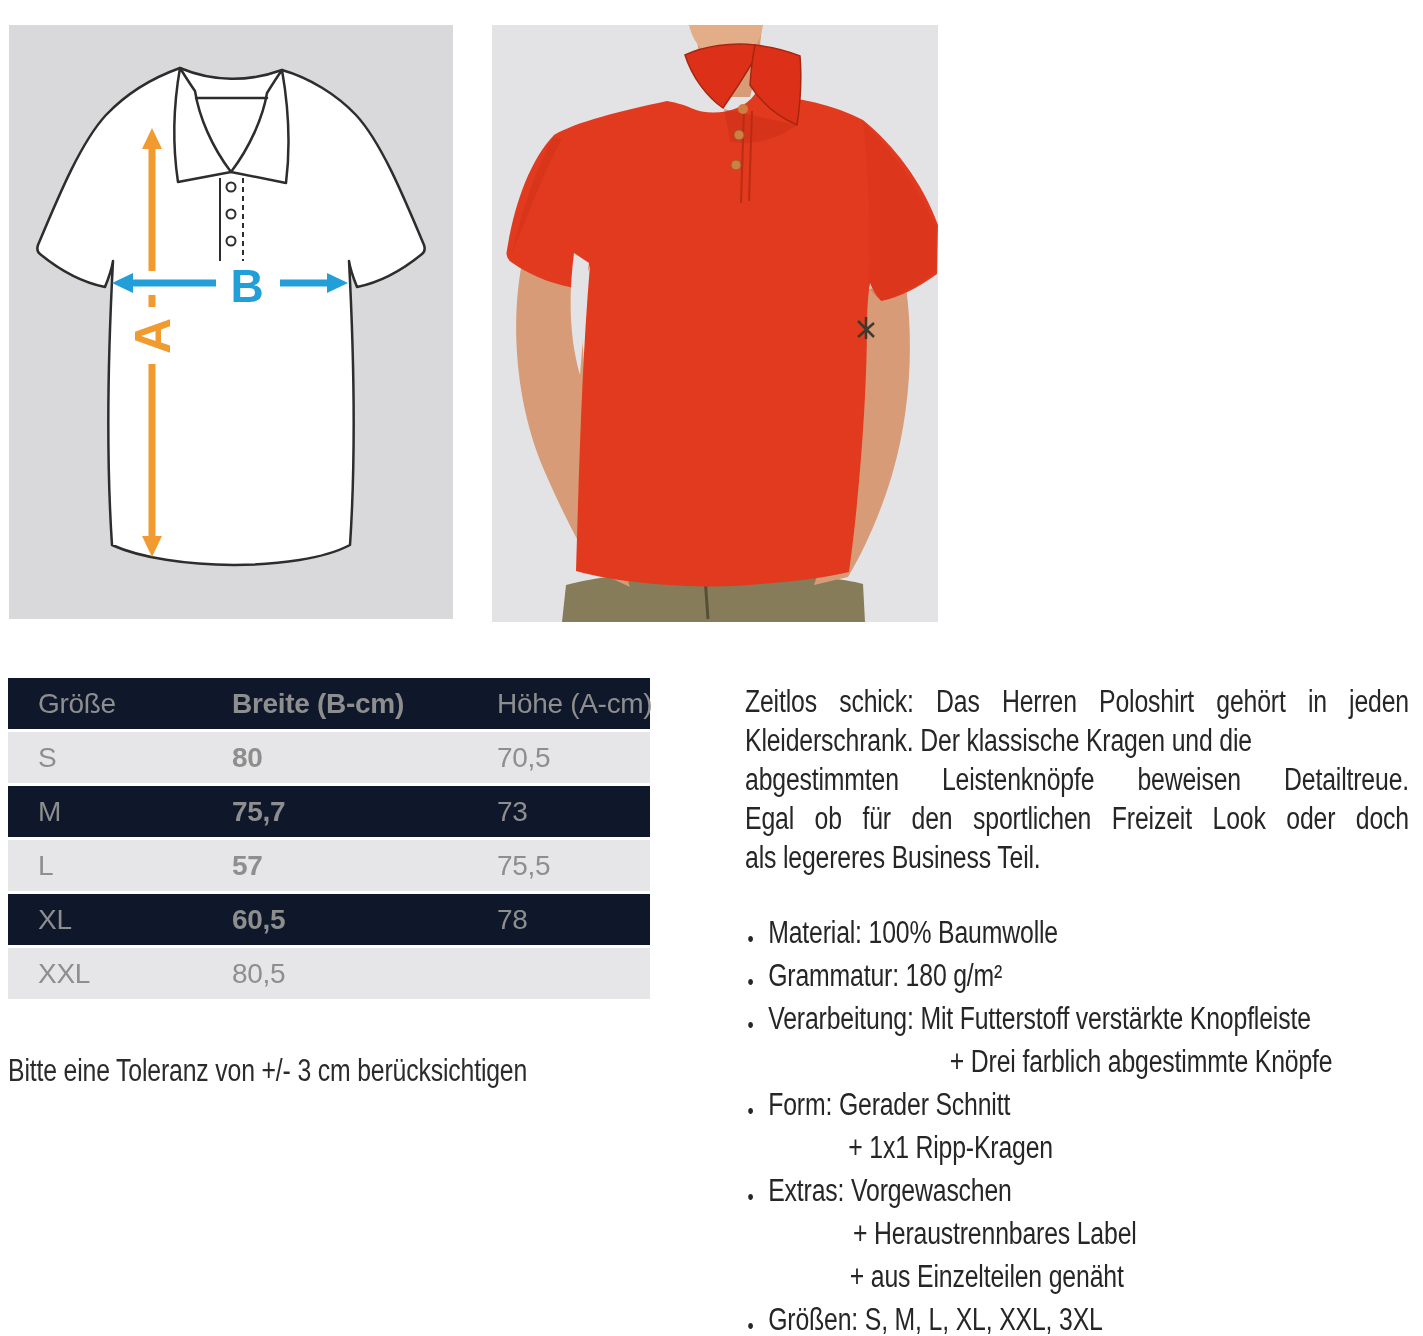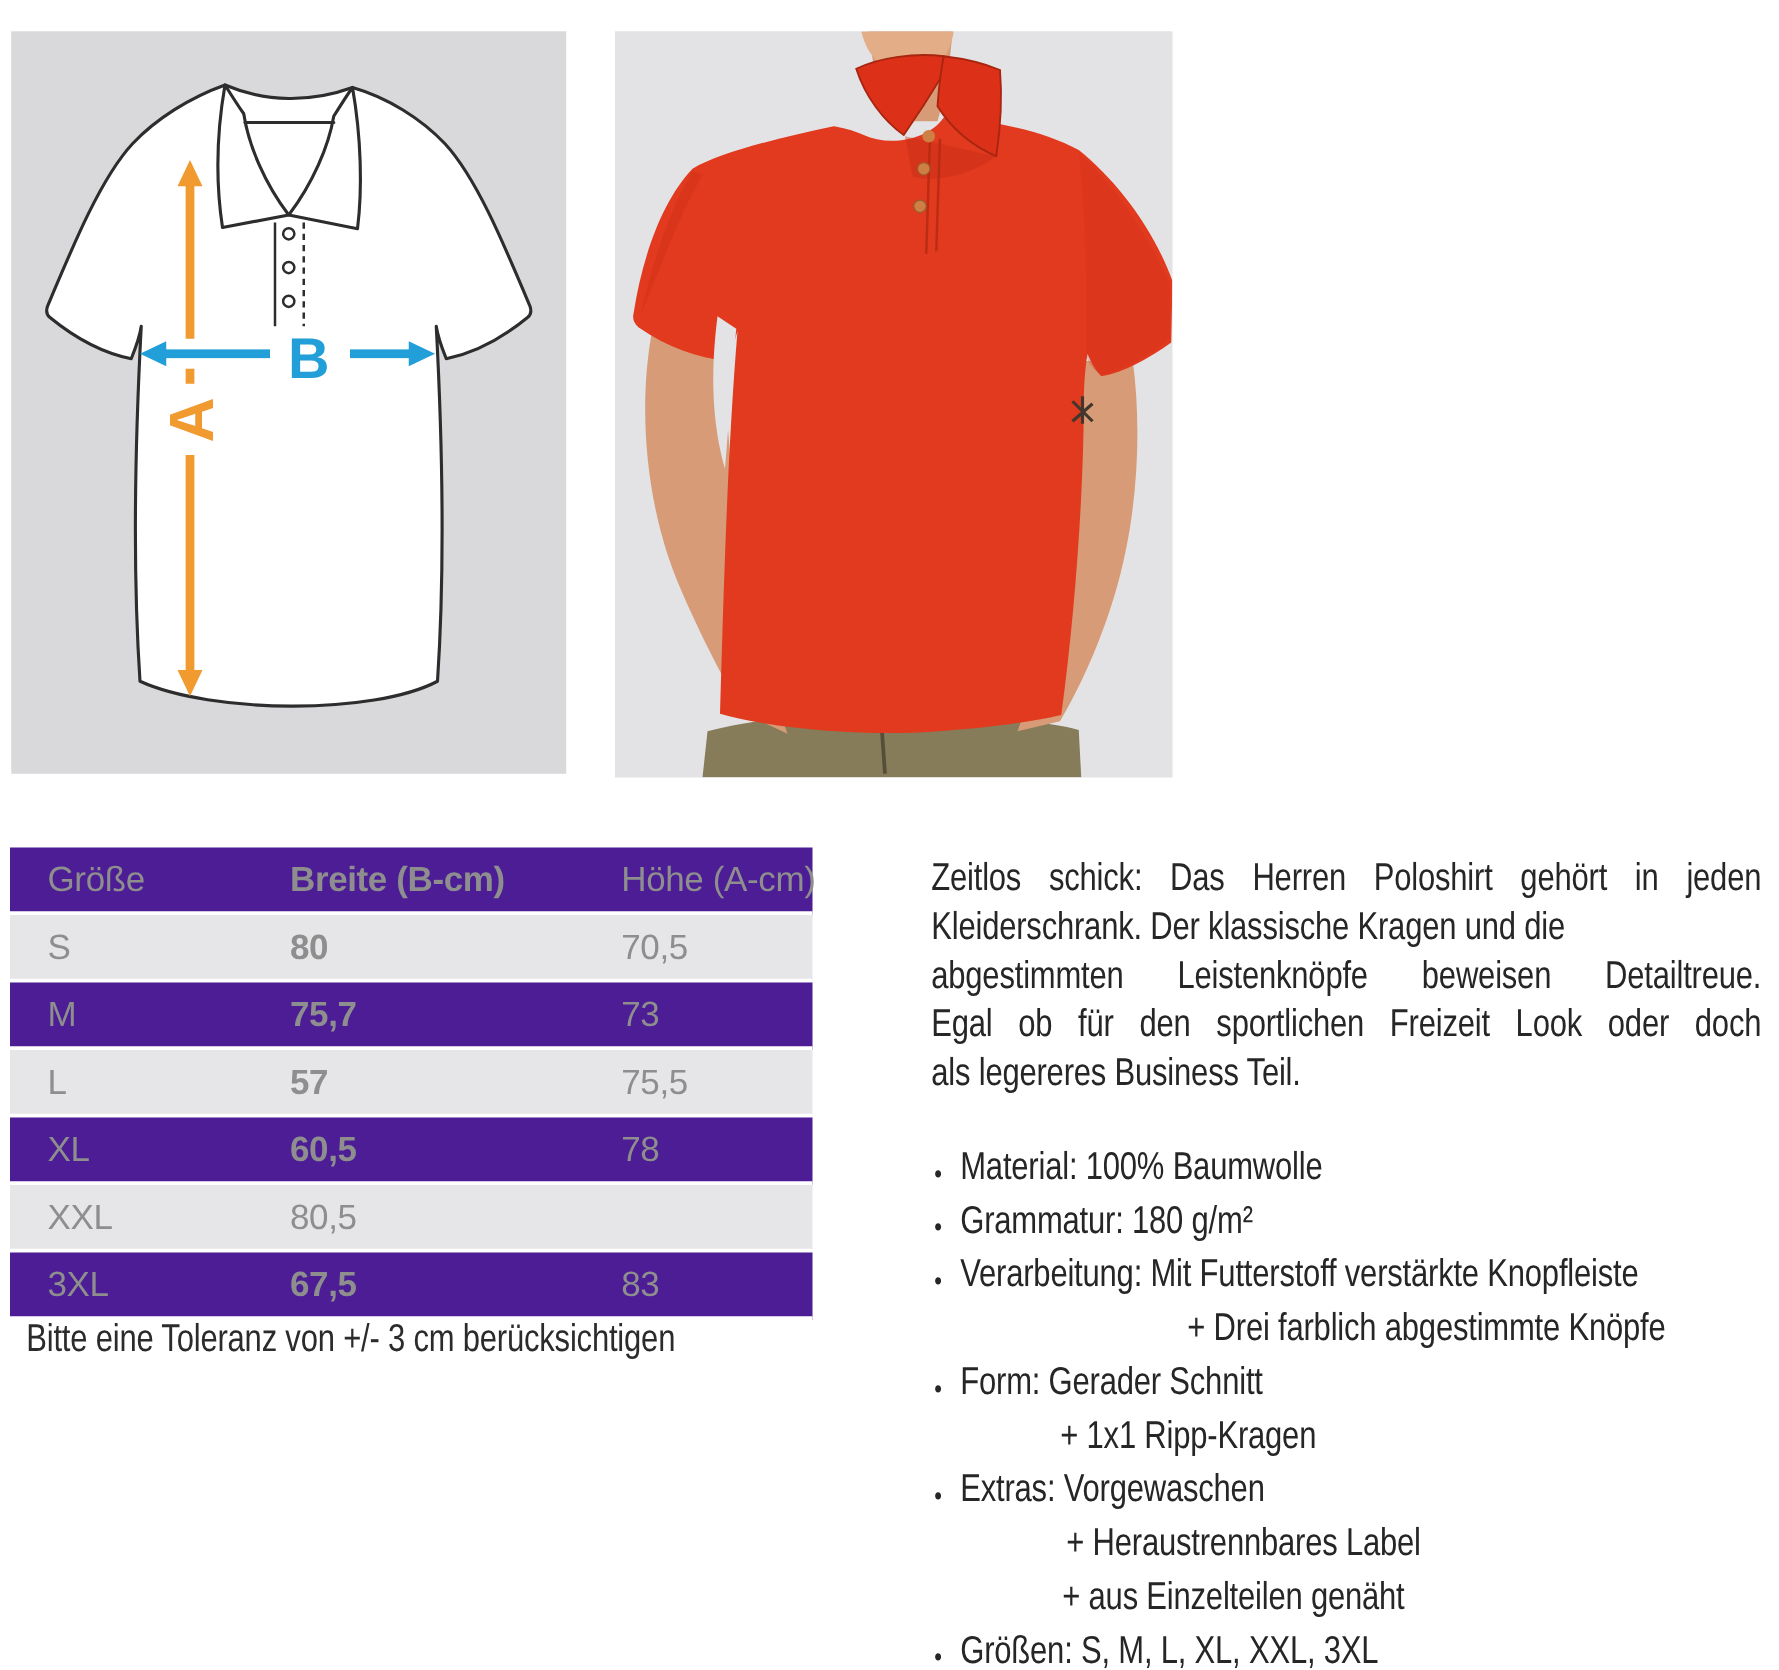--- a/index.html
+++ b/index.html
@@ -9,30 +9,30 @@
   }
   
   .panel{position:absolute;overflow:hidden;}
   #diagram-panel{left:9px;top:25px;width:444px;height:594px;background:#D9D9DB;}
   #photo-panel{left:492px;top:25px;width:446px;height:597px;background:#E3E3E5;}
 
   
   #size-table{position:absolute;left:8px;top:678px;width:642px;}
   .trow{display:flex;align-items:center;height:51px;border-bottom:3px solid #ffffff;
         font-size:28px;color:#8E8E8E;letter-spacing:-0.3px;}
-  .trow.light{background:#4c1d95;}
+  .trow.light{background:#0f172a;}
   .trow.dark{background:#E6E6E8;}
   .thead{background:#F4F4F5;}
   .c{white-space:nowrap;}
   .c1{width:224px;padding-left:30px;box-sizing:border-box;}
   .c2{width:265px;font-weight:bold;}
   .c3{width:153px;}
 
   
-  #tolerance-note{position:absolute;left:21px;top:1053px;}
+  #tolerance-note{position:absolute;left:8px;top:1053px;}
   #tolerance-note span{
     display:inline-block;font-size:31px;line-height:36px;color:#2B2B2B;
     white-space:nowrap;transform:scaleX(0.8);transform-origin:left top;letter-spacing:-0.2px;
   }
 
   
   #description{position:absolute;left:745px;top:682px;width:664px;}
   .desc-inner{width:830px;transform:scaleX(0.8);transform-origin:left top;color:#262626;}
   .intro-line{font-size:31px;line-height:39px;white-space:nowrap;letter-spacing:-0.2px;}
   .intro-line.stretch{white-space:normal;text-align:justify;text-align-last:justify;}
@@ -139,25 +139,20 @@
     </div>
     <div class="trow light">
       <div class="c c1">XL</div>
       <div class="c c2">60,5</div>
       <div class="c c3">78</div>
     </div>
     <div class="trow dark">
       <div class="c c1">XXL</div>
       <div class="c c3">80,5</div>
     </div>
-    <div class="trow light">
-      <div class="c c1">3XL</div>
-      <div class="c c2">67,5</div>
-      <div class="c c3">83</div>
-    </div>
   </div>
 
 <div id="tolerance-note">
   <span>Bitte eine Toleranz von +/- 3 cm berücksichtigen</span>
 </div>
 
 <div id="description">
   <div class="desc-inner">
     <div id="intro-block">
 

